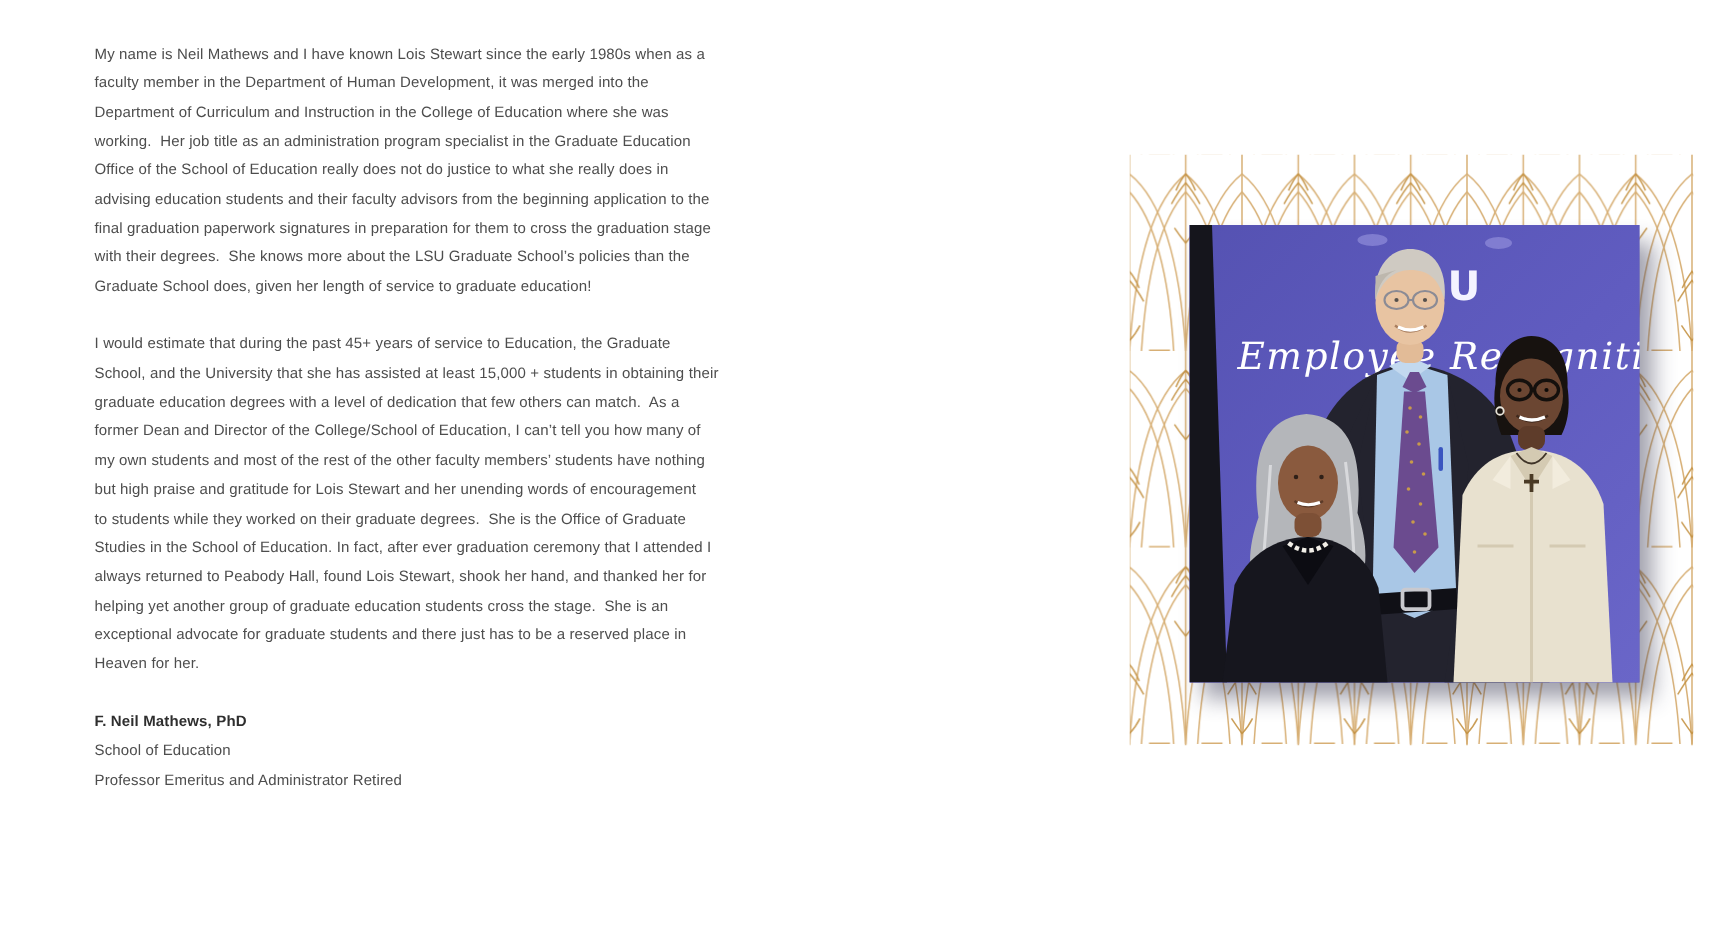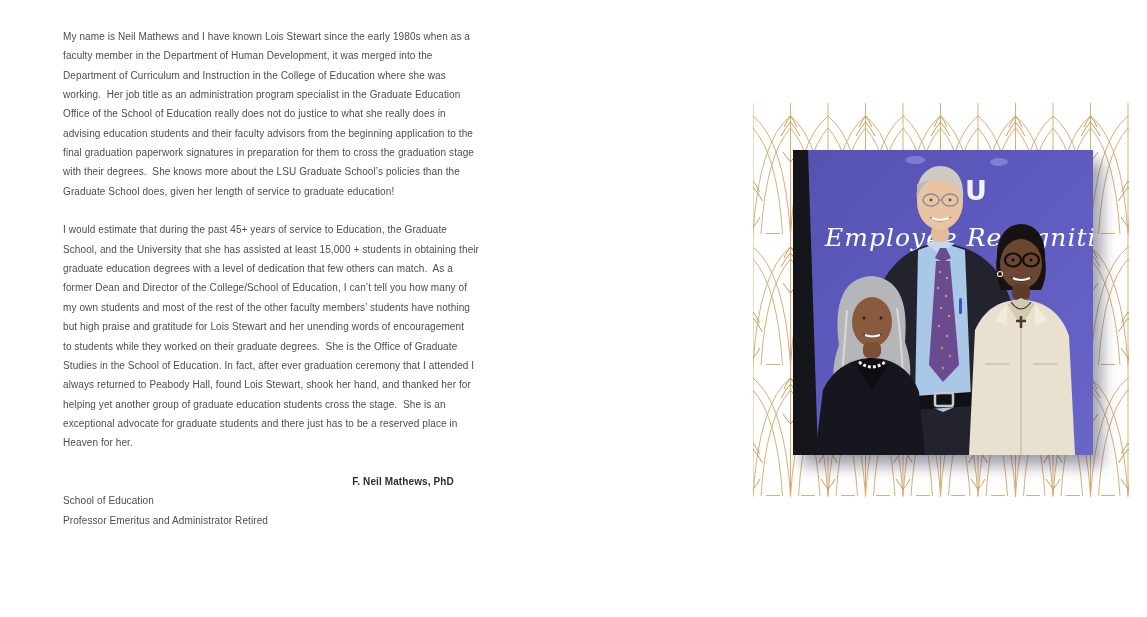--- a/index.html
+++ b/index.html
@@ -11,21 +11,21 @@
   .letter{
     position:absolute;left:63px;top:27px;width:680px;
     font-size:10px;line-height:19.35px;color:#4d4d4d;
     letter-spacing:0.1px;
   }
   .para{
     white-space:pre-wrap;
     margin:0 0 19.35px 0;
   }
   .signature{margin-top:19.35px;}
-  .sig-name{font-weight:bold;color:#2e2e2e;white-space:pre-wrap;text-align:center;}
+  .sig-name{font-weight:bold;color:#2e2e2e;white-space:pre-wrap;}
   .sig-line{white-space:pre-wrap;}
   .photo-area{
     position:absolute;left:753px;top:103px;width:376px;height:394px;
   }
   .pattern-svg{position:absolute;left:0;top:0;}
   .photo{
     position:absolute;left:40px;top:47px;width:300px;height:305px;
     box-shadow:9px 11px 14px rgba(45,45,70,0.45);
     background:#5a57b8;
   }

